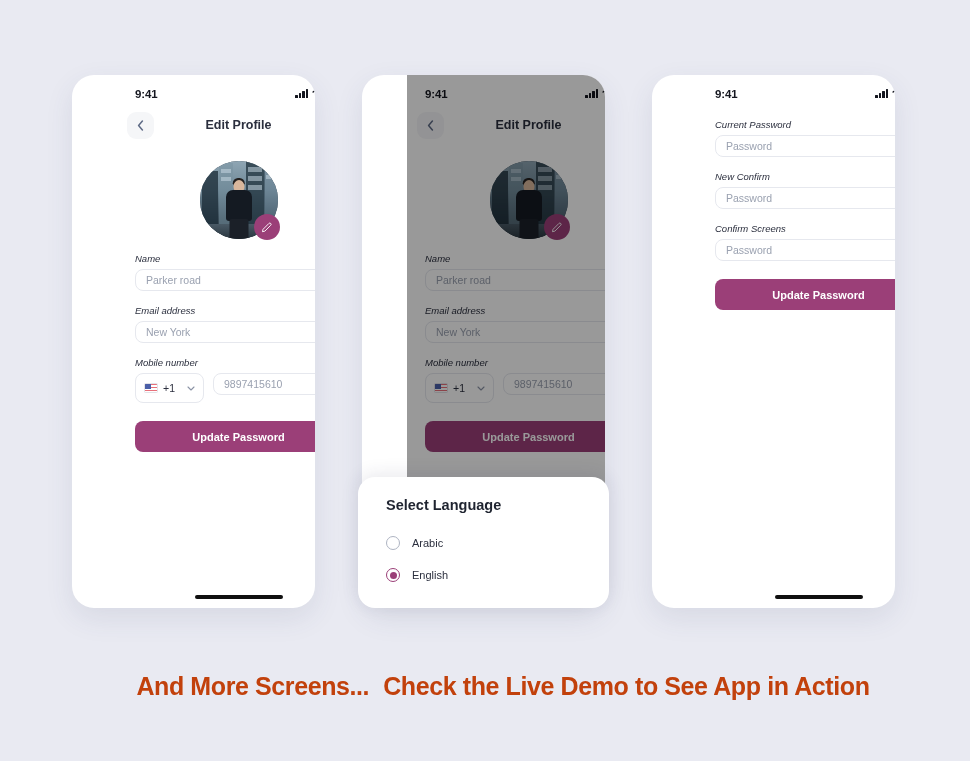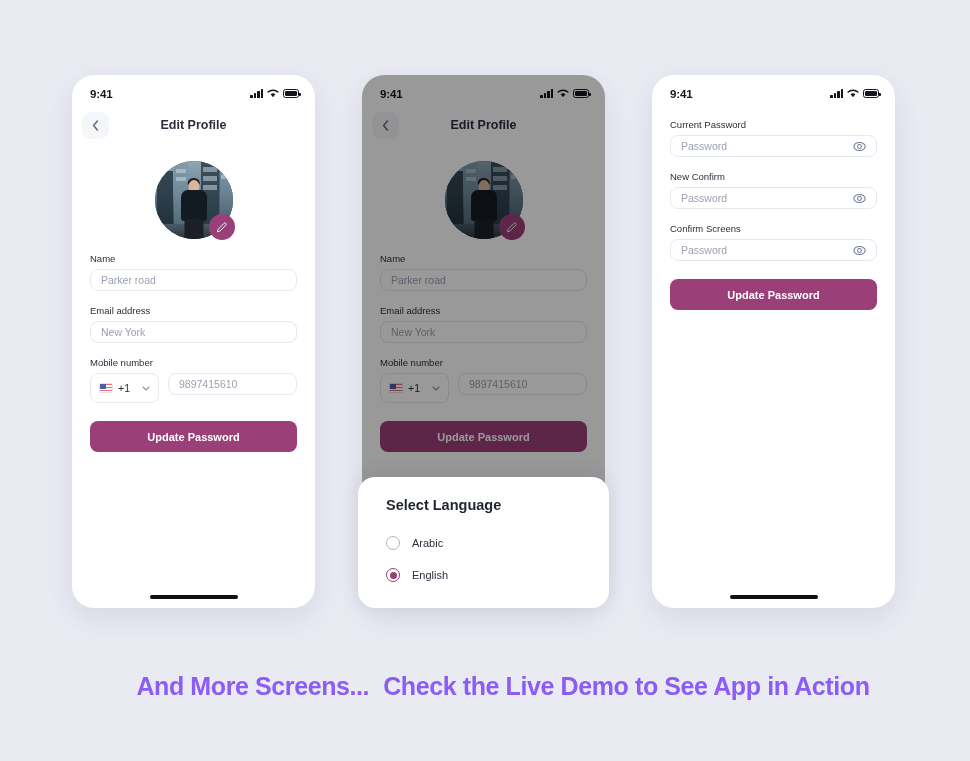--- a/index.html
+++ b/index.html
@@ -27,21 +27,21 @@
     height: 533px;
     background: #ffffff;
     border-radius: 22px;
     overflow: hidden;
     box-shadow: 0 10px 28px rgba(60,64,110,0.10);
   }
   #phone-1 { left: 72px;  top: 75px; }
   #phone-2 { left: 362px; top: 75px; }
   #phone-3 { left: 652px; top: 75px; }
 
-  .screen { position: relative; width: 100%; height: 100%; }
+  .screen { position: relative; width: 100%; height: 100%; margin-left: 45px; }
 
   
   .statusbar {
     height: 30px;
     display: flex;
     align-items: center;
     justify-content: space-between;
     padding: 7px 16px 0 18px;
   }
   .sb-time {
@@ -168,20 +168,21 @@
   .edit-badge svg { display: block; }
 
   
   .form { padding: 0 18px; }
   .form-group { margin-top: 14px; }
   .field-label {
     font-size: 9.5px;
     color: #2b2f3e;
     margin-bottom: 5px;
     display: block;
+    font-style: italic;
   }
   .input {
     height: 22px;
     border: 1px solid #e6e8ee;
     border-radius: 8px;
     display: flex;
     align-items: center;
     padding: 0 10px;
     background: #fff;
   }
@@ -307,21 +308,21 @@
   .opt-label { font-size: 11px; color: #2b2f3e; }
 
   
   .caption {
     position: absolute;
     left: 0; right: 0;
     top: 672px;
     text-align: center;
     font-size: 25px;
     font-weight: bold;
-    color: #8b5cf6;
+    color: #c2410c;
     letter-spacing: -0.4px;
     font-family: "Liberation Sans", sans-serif;
     margin-left: 36px;
   }
   .caption .gap { display: inline-block; width: 14px; }
 </style>
 </head>
 <body>
 
 <div class="stage">

